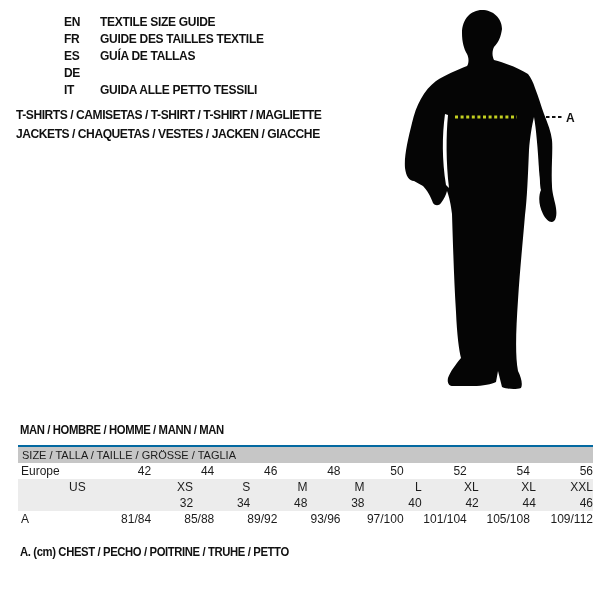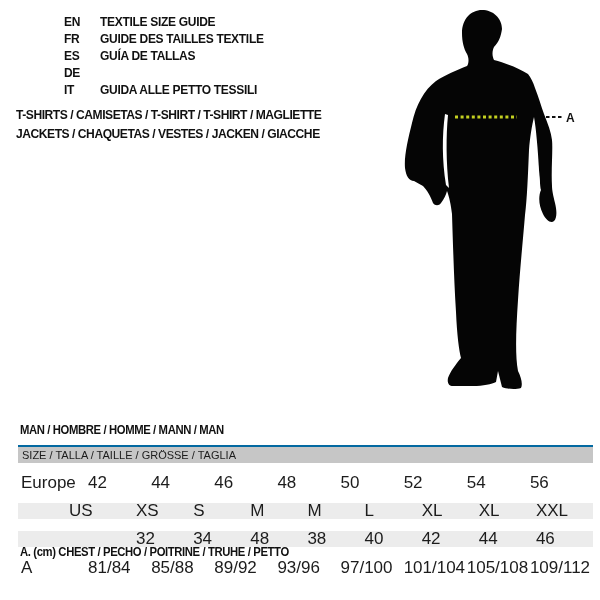--- a/index.html
+++ b/index.html
@@ -21,25 +21,25 @@
 
   
   .section-title{position:absolute;left:20px;top:423px;font-size:12px;font-weight:700;
                  letter-spacing:-0.4px;white-space:nowrap;transform:scaleX(0.94);transform-origin:0 0;}
 
   
   .size-table{position:absolute;left:18px;top:445px;width:575px;border-top:2px solid #0369a1;}
   .t-header{background:#c6c6c6;height:16px;line-height:16px;font-size:11px;color:#1c1c1c;
             padding-left:4px;white-space:nowrap;}
   .t-row{display:grid;grid-template-columns:70px repeat(8,1fr);height:16px;line-height:16px;
-         font-size:17px;color:#1c1c1c;margin-top:12px;}
+         font-size:12px;color:#1c1c1c;}
   .t-row.tall{height:17px;line-height:17px;}
   .t-row.shaded{background:#ececec;padding-left:48px;}
   .t-label{padding-left:3px;text-align:left;white-space:nowrap;}
-  .t-cell{text-align:left;white-space:nowrap;}
+  .t-cell{text-align:right;white-space:nowrap;}
 
   
   .footnote{position:absolute;left:20px;top:545px;font-size:12px;font-weight:700;
             letter-spacing:-0.4px;white-space:nowrap;transform:scaleX(0.94);transform-origin:0 0;}
 </style>
 </head>
 <body>
 
 <div class="canvas">
 

